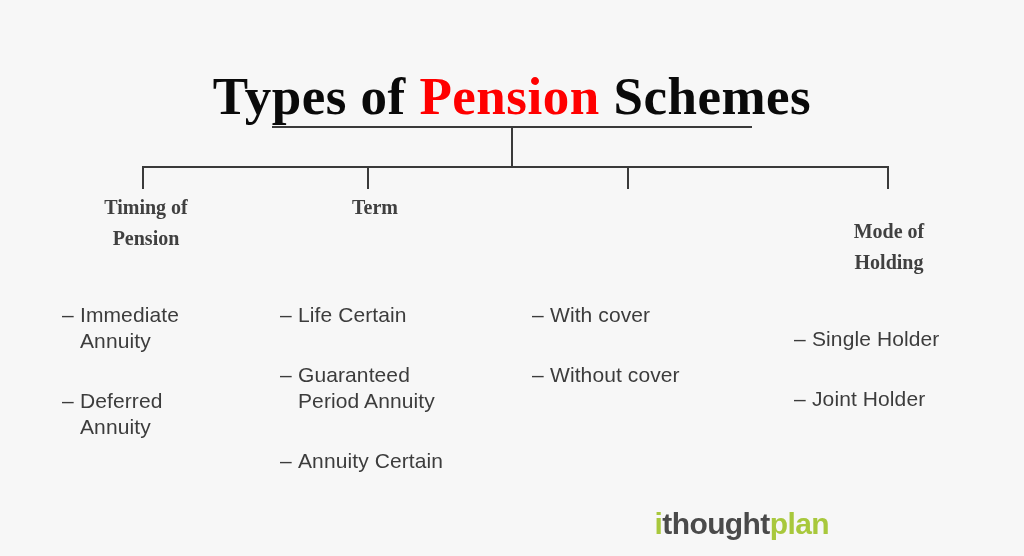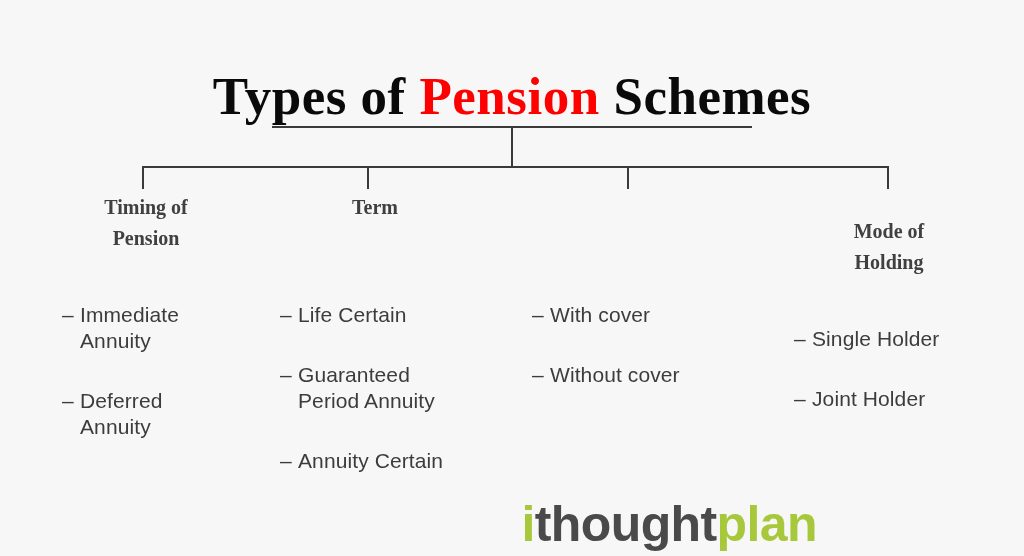--- a/index.html
+++ b/index.html
@@ -135,23 +135,23 @@
     color: #3c3c3c;
   }
   .bullet .btext {
     flex: 1 1 auto;
     white-space: pre-line;
   }
 
   
   .logo {
     position: absolute;
-    right: 21px;
+    right: 9px;
     bottom: 10px;
-    font-size: 50px;
+    font-size: 30px;
     line-height: 44px;
     font-weight: 600;
     letter-spacing: -0.6px;
     white-space: nowrap;
   }
   .logo .lg-i    { color: #a8c83c; }
   .logo .lg-dark { color: #4a4a4a; }
   .logo .lg-plan { color: #a8c83c; }
 </style>
 </head>

